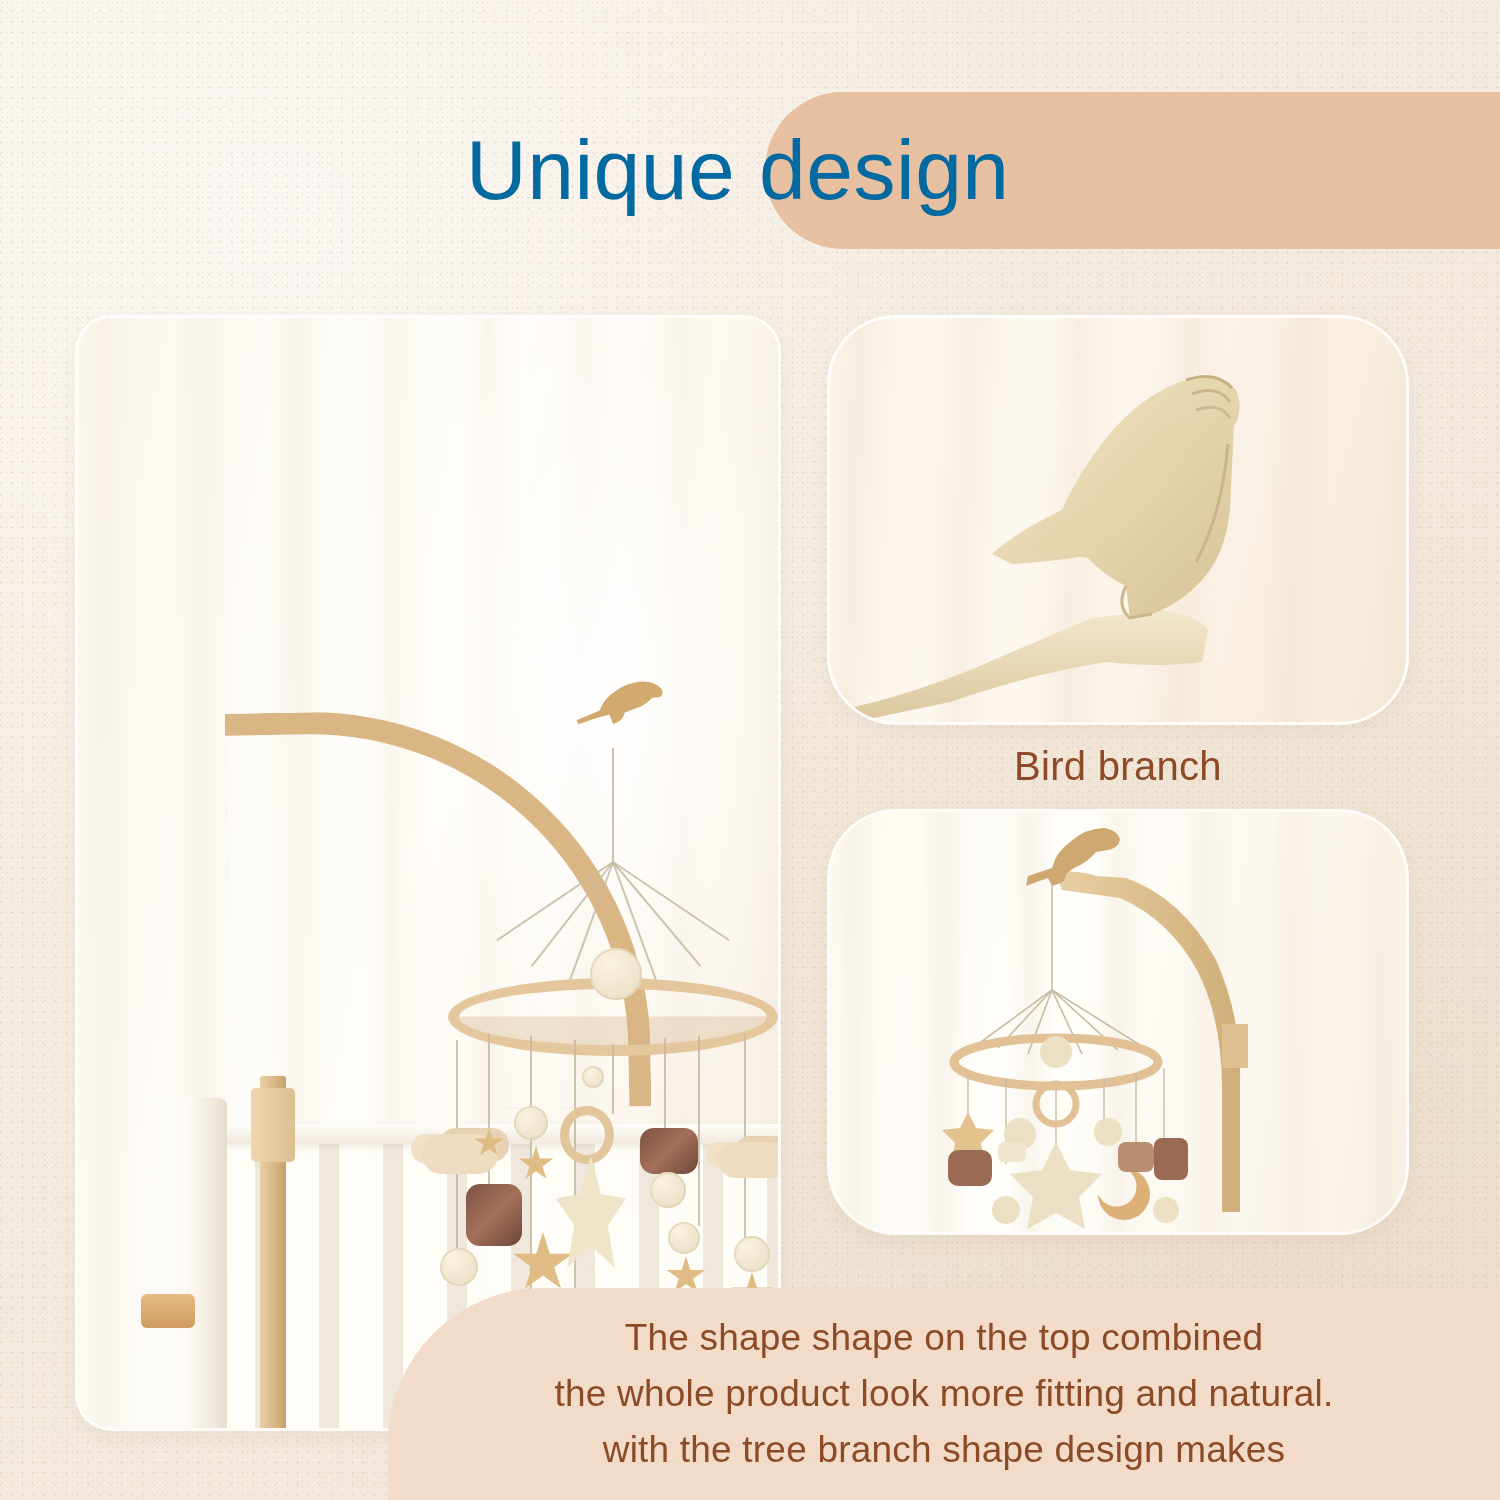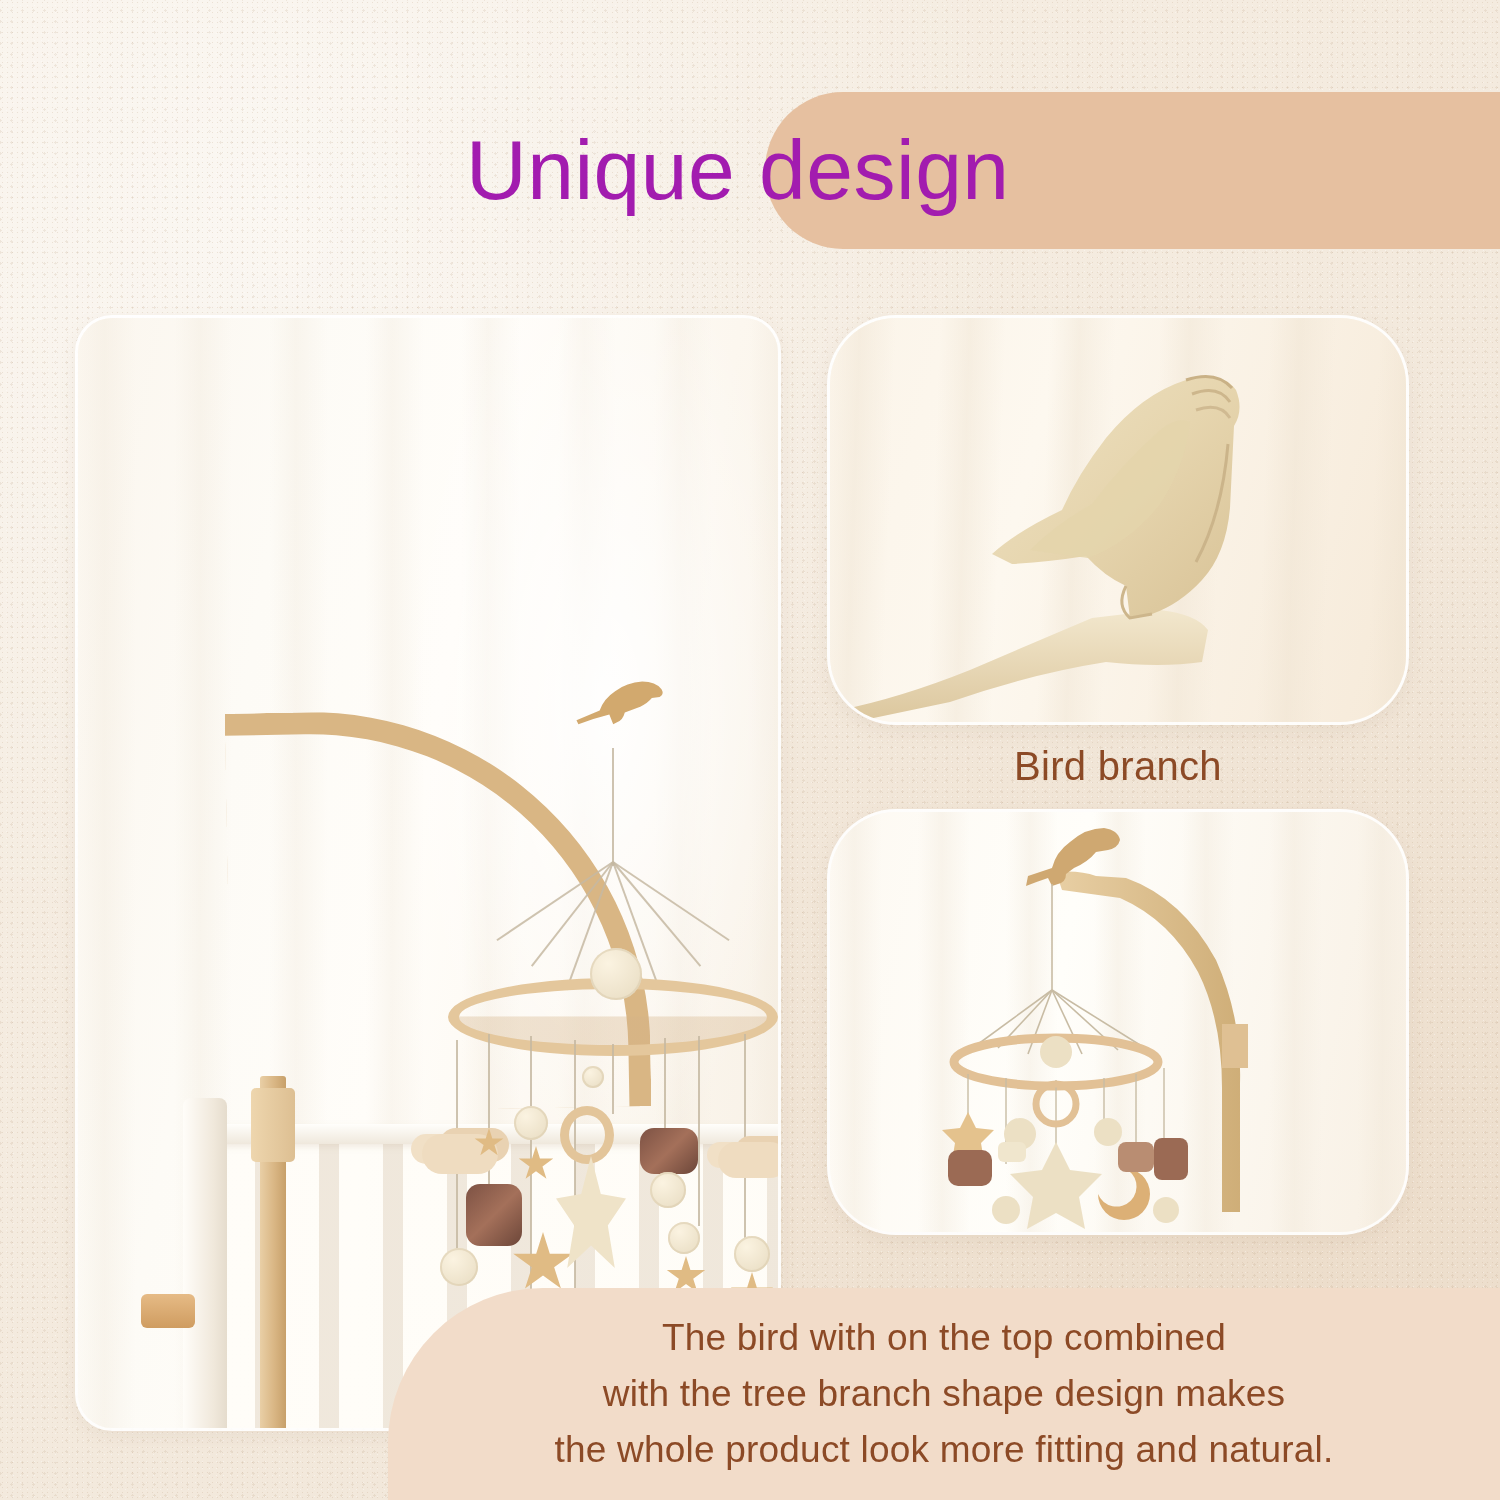--- a/index.html
+++ b/index.html
@@ -46,21 +46,21 @@
     border-radius: 78px 0 0 78px;
   }
   .page-title {
     position: absolute;
     left: 466px; top: 115px;
     height: 110px;
     line-height: 110px;
     font-size: 84px;
     font-weight: 300;
     letter-spacing: .5px;
-    color: #a21caf;
+    color: #0369a1;
     white-space: nowrap;
   }
 
   
   .photo-card {
     position: absolute;
     overflow: hidden;
     background: #fdfaf4;
     box-shadow: 0 0 0 3px rgba(255,255,255,.92), 0 6px 20px rgba(170,140,110,.14);
   }
@@ -396,17 +396,17 @@
       <rect x="288" y="330" width="36" height="30" rx="8" fill="#b98d72"></rect>
       <rect x="324" y="326" width="34" height="42" rx="8" fill="#9b6a54"></rect>
       <circle cx="336" cy="398" r="13" fill="#ece0c4"></circle>
       <circle cx="176" cy="398" r="14" fill="#ece0c4"></circle>
     </svg>
   </div>
 </div>
 
 <div class="desc-panel">
   <div class="desc-text">
-    <div>The bird with on the top combined</div>
+    <div>The shape shape on the top combined</div>
+    <div>the whole product look more fitting and natural.</div>
     <div>with the tree branch shape design makes</div>
-    <div>the whole product look more fitting and natural.</div>
   </div>
 </div>
 
 </body></html>

